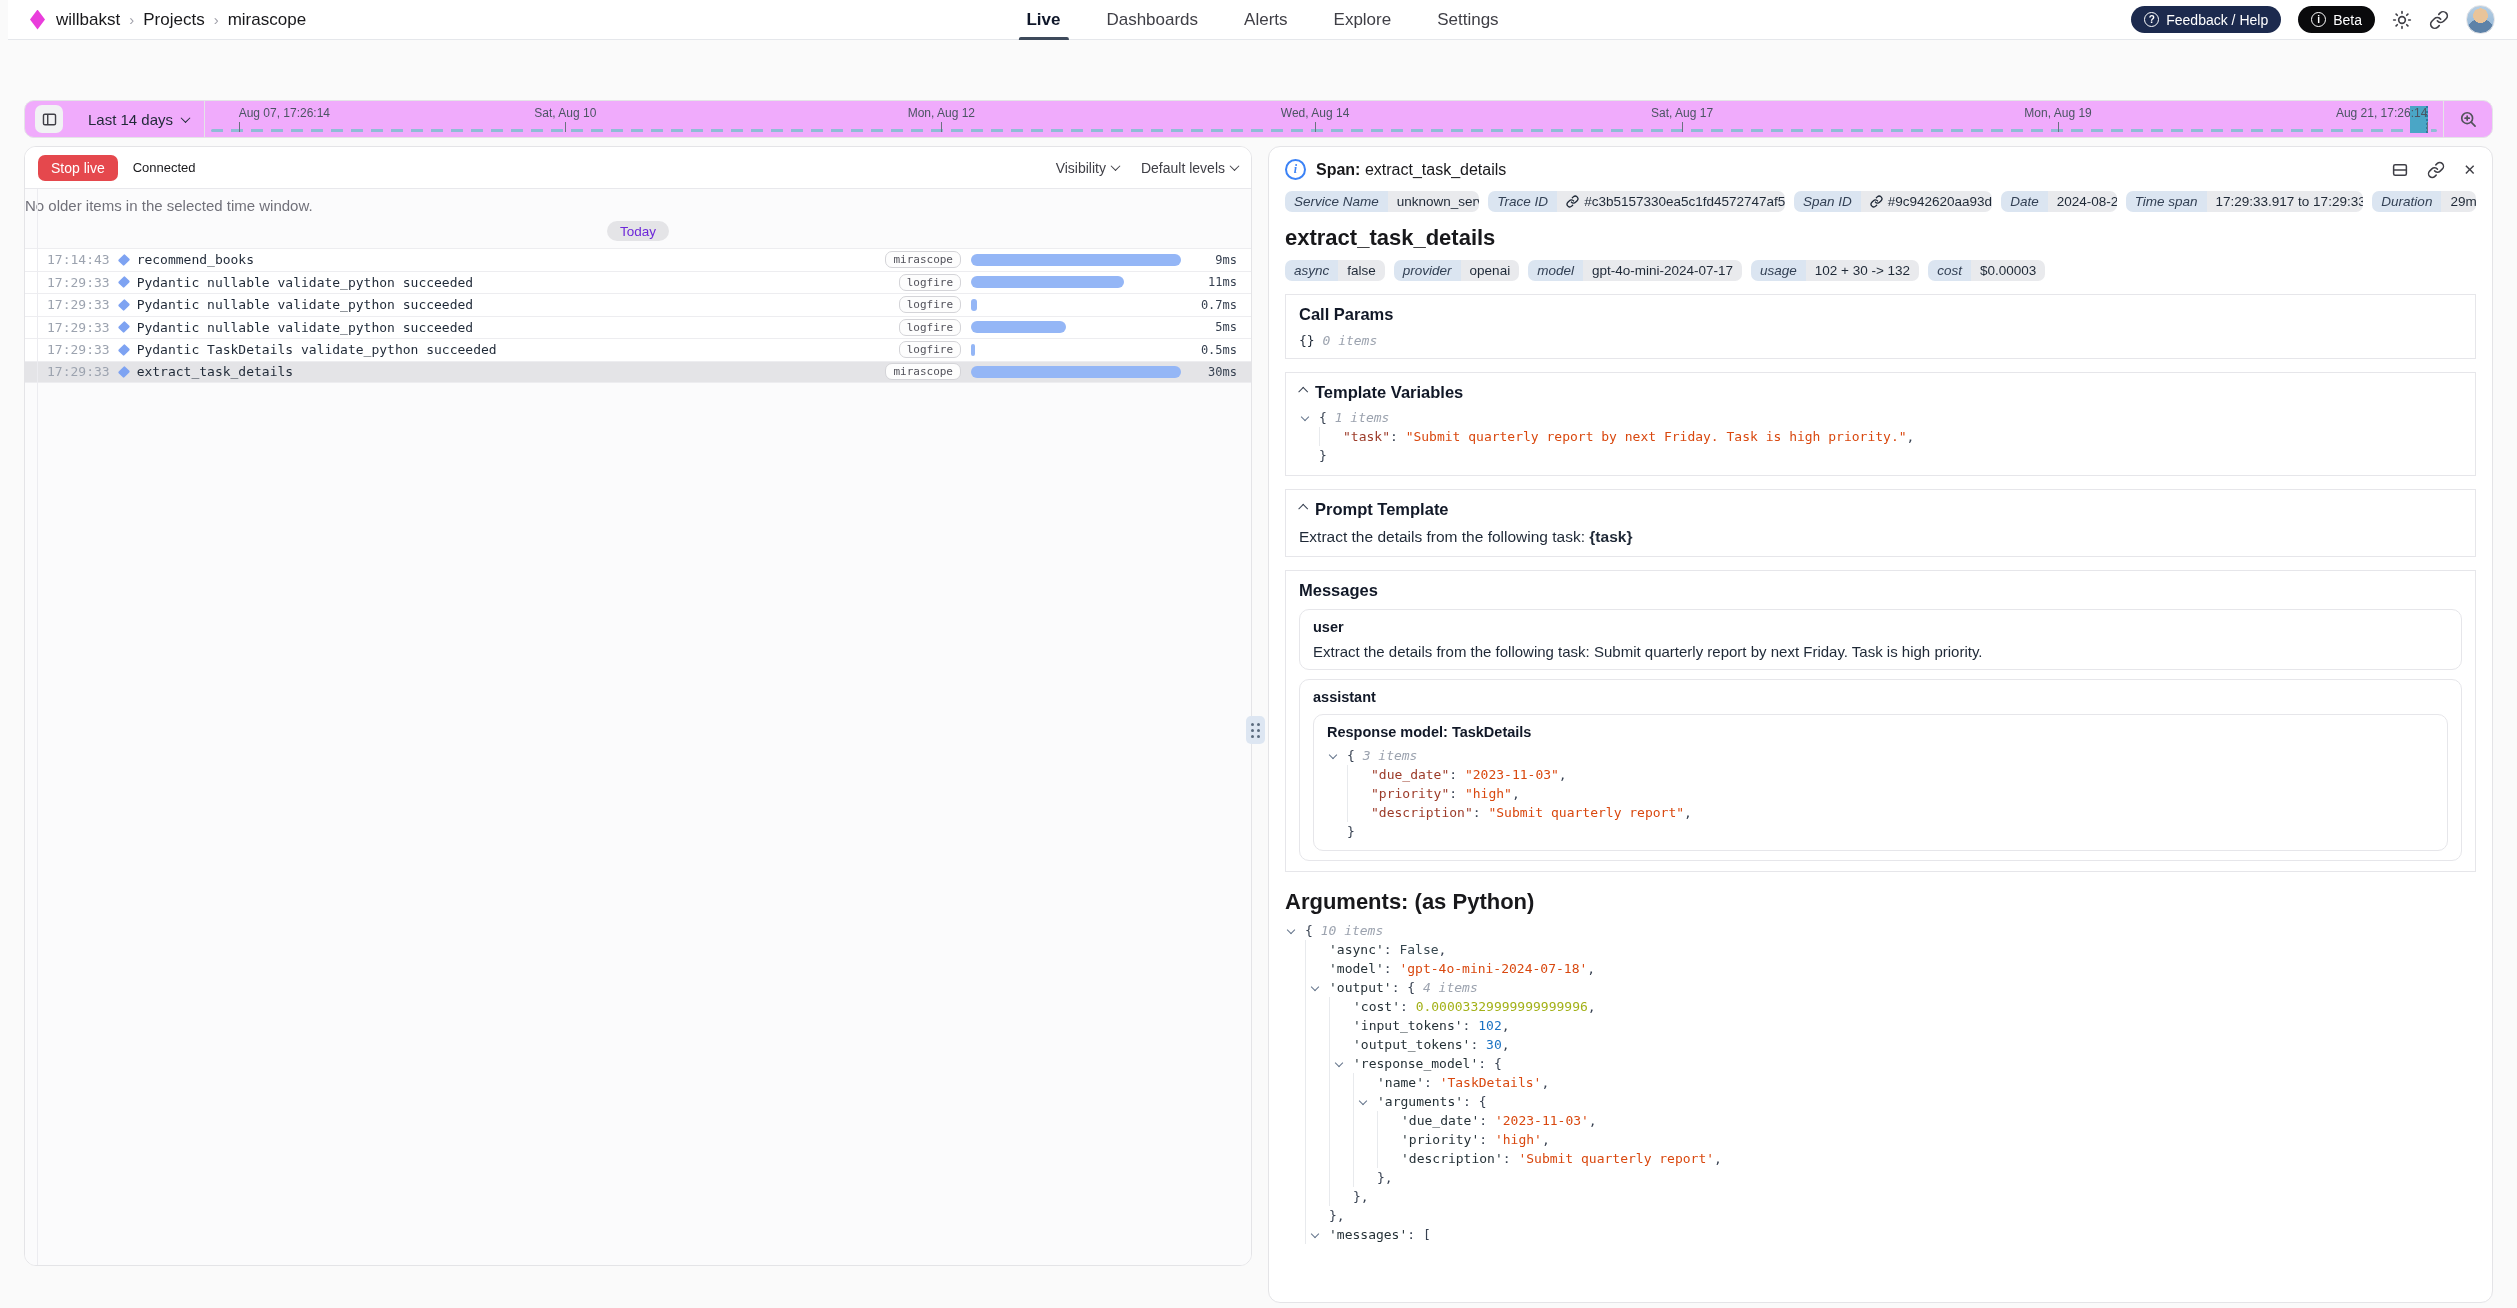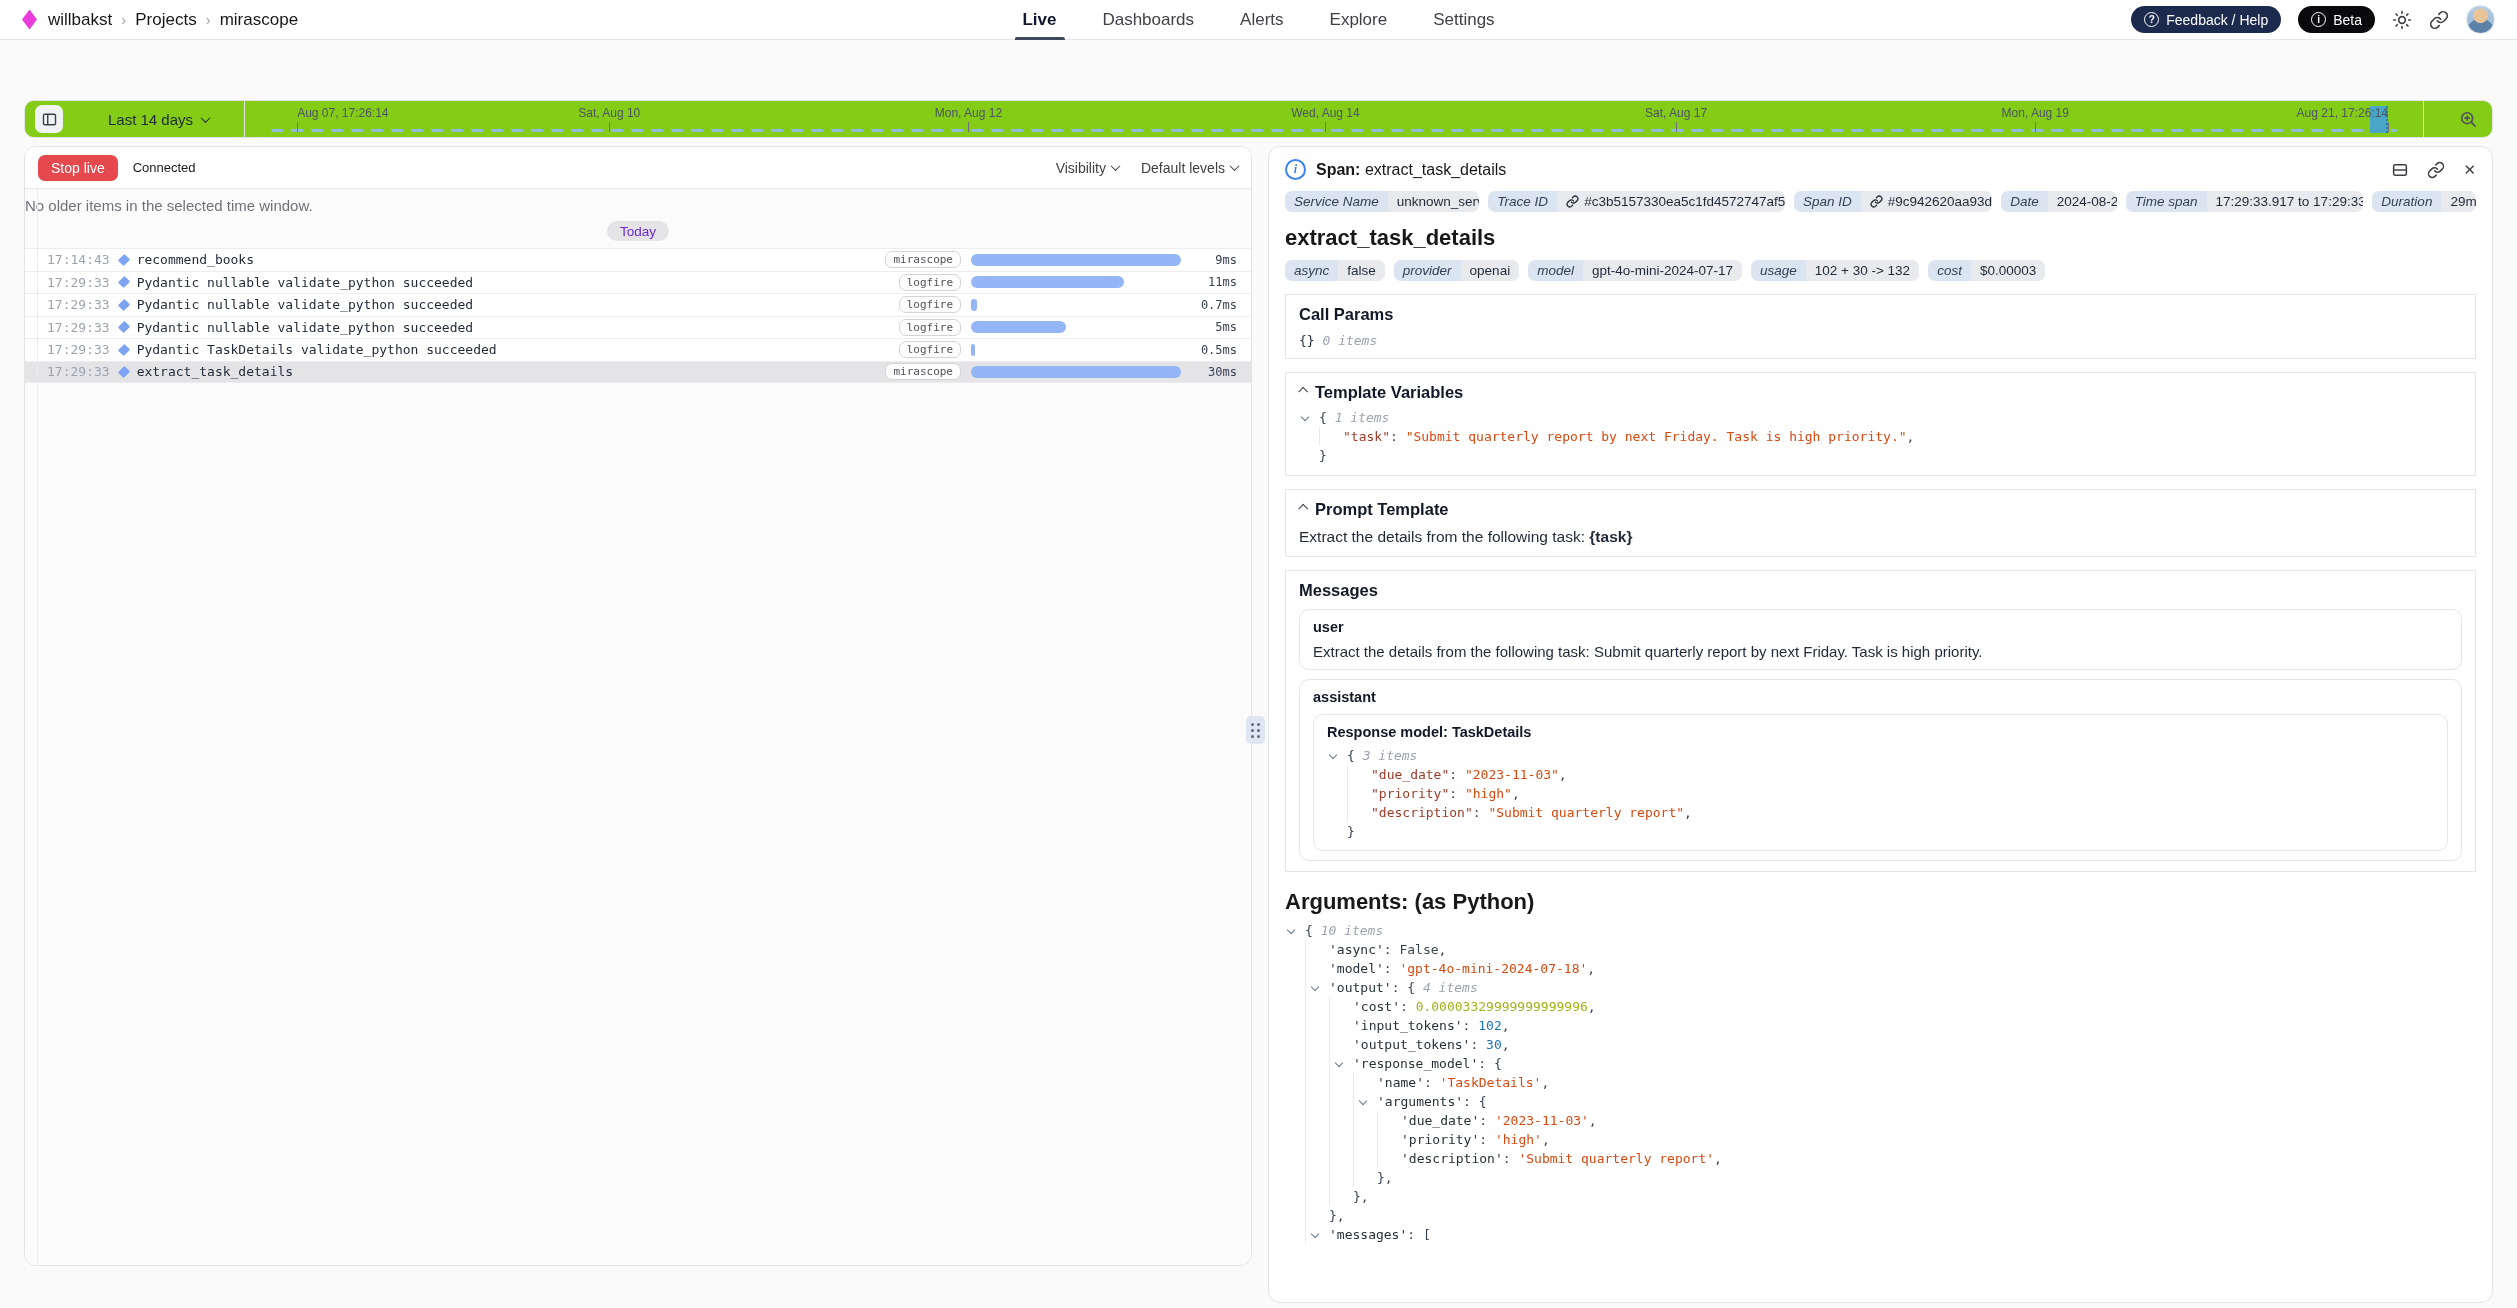--- a/index.html
+++ b/index.html
@@ -2,21 +2,21 @@
 <html><head>
 <meta charset="utf-8">
 <style>
   * { box-sizing: border-box; margin: 0; padding: 0; }
   html,body { width: 2517px; height: 1308px; }
   body { font-family: "Liberation Sans", sans-serif; color:#18181b; background:#fafafa; }
   .app { position:relative; width:2517px; height:1308px; overflow:hidden; background:#fafafa; }
   svg { display:block; }
 
   
-  .navbar { position:absolute; top:0; left:0; right:0; height:40px; background:#fff; border-bottom:1px solid #e5e7eb; display:flex; align-items:center; padding:0 22px; z-index:5;}
+  .navbar { position:absolute; top:0; left:8px; right:0; height:40px; background:#fff; border-bottom:1px solid #e5e7eb; display:flex; align-items:center; padding:0 22px; z-index:5;}
   .brand { display:flex; align-items:center; gap:11px; }
   .logo { width:15px; height:20px; background:#e93ddb; clip-path:polygon(50% 0,100% 50%,50% 100%,0 50%); }
   .crumbs { display:flex; align-items:center; gap:9px; font-size:17px; color:#18181b; }
   .crumb { cursor:pointer; }
   .crumb-sep { color:#a1a1aa; font-size:15px; }
   .navtabs { position:absolute; left:50%; transform:translateX(-50%); top:0; height:40px; display:flex; gap:46px; align-items:center; }
   .navtab { position:relative; height:100%; display:flex; align-items:center; font-size:17px; color:#3f3f46; cursor:pointer; }
   .navtab.active { color:#0f172a; font-weight:bold; }
   .navtab.active::after { content:""; position:absolute; left:-8px; right:-8px; bottom:0; height:3px; background:#3e4a5b; border-radius:2px 2px 0 0; }
   .nav-right { margin-left:auto; display:flex; align-items:center; gap:17px; }
@@ -33,21 +33,21 @@
     border:1px solid #e4e4e7; }
 
   
   .filterbar { position:absolute; top:56px; left:24px; right:24px; height:38px; background:#fff; border:1px solid #e4e4e7; border-radius:10px; display:flex; align-items:center; padding:0 15px; }
   .filterbar input { flex:1; border:none; outline:none; background:transparent; font-family:"DejaVu Sans Mono", monospace; font-size:16px; color:#18181b; }
   .filterbar input::placeholder { color:#9ca3af; }
   .fb-icons { display:flex; align-items:center; gap:15px; color:#52525b; }
   .ellipsis { font-size:20px; color:#52525b; line-height:10px; cursor:pointer; }
 
   
-  .timebar { position:absolute; top:100px; left:24px; right:24px; height:38px; background:#84cc16; border:1px solid #e4e4e7; border-radius:10px; display:flex; align-items:stretch;gap:20px; }
+  .timebar { position:absolute; top:100px; left:24px; right:24px; height:38px; background:#f0abfc; border:1px solid #e4e4e7; border-radius:10px; display:flex; align-items:stretch; }
   .tb-toggle { width:48px; display:flex; align-items:center; justify-content:center; cursor:pointer; }
   .tb-toggle .sq { width:28px; height:28px; background:#f1f2f4; border-radius:7px; display:flex; align-items:center; justify-content:center; color:#3f3f46; }
   .tb-range { display:flex; align-items:center; gap:9px; padding:0 15px; font-size:15px; color:#1f2937; cursor:pointer; white-space:nowrap; }
   .chev { width:7px; height:7px; border-right:1.6px solid currentColor; border-bottom:1.6px solid currentColor; display:inline-block; }
   .chev.down { transform:rotate(45deg) translate(-1px,-1px); }
   .chev.up { transform:rotate(-135deg) translateY(1px); }
   .vdiv { width:1px; background:#e4e4e7; }
   .strip { flex:1; position:relative; overflow:hidden; }
   .tick-label { position:absolute; top:5px; font-size:12px; color:#4b5563; transform:translateX(-50%); white-space:nowrap; }
   .tick-label.left { transform:none; }

